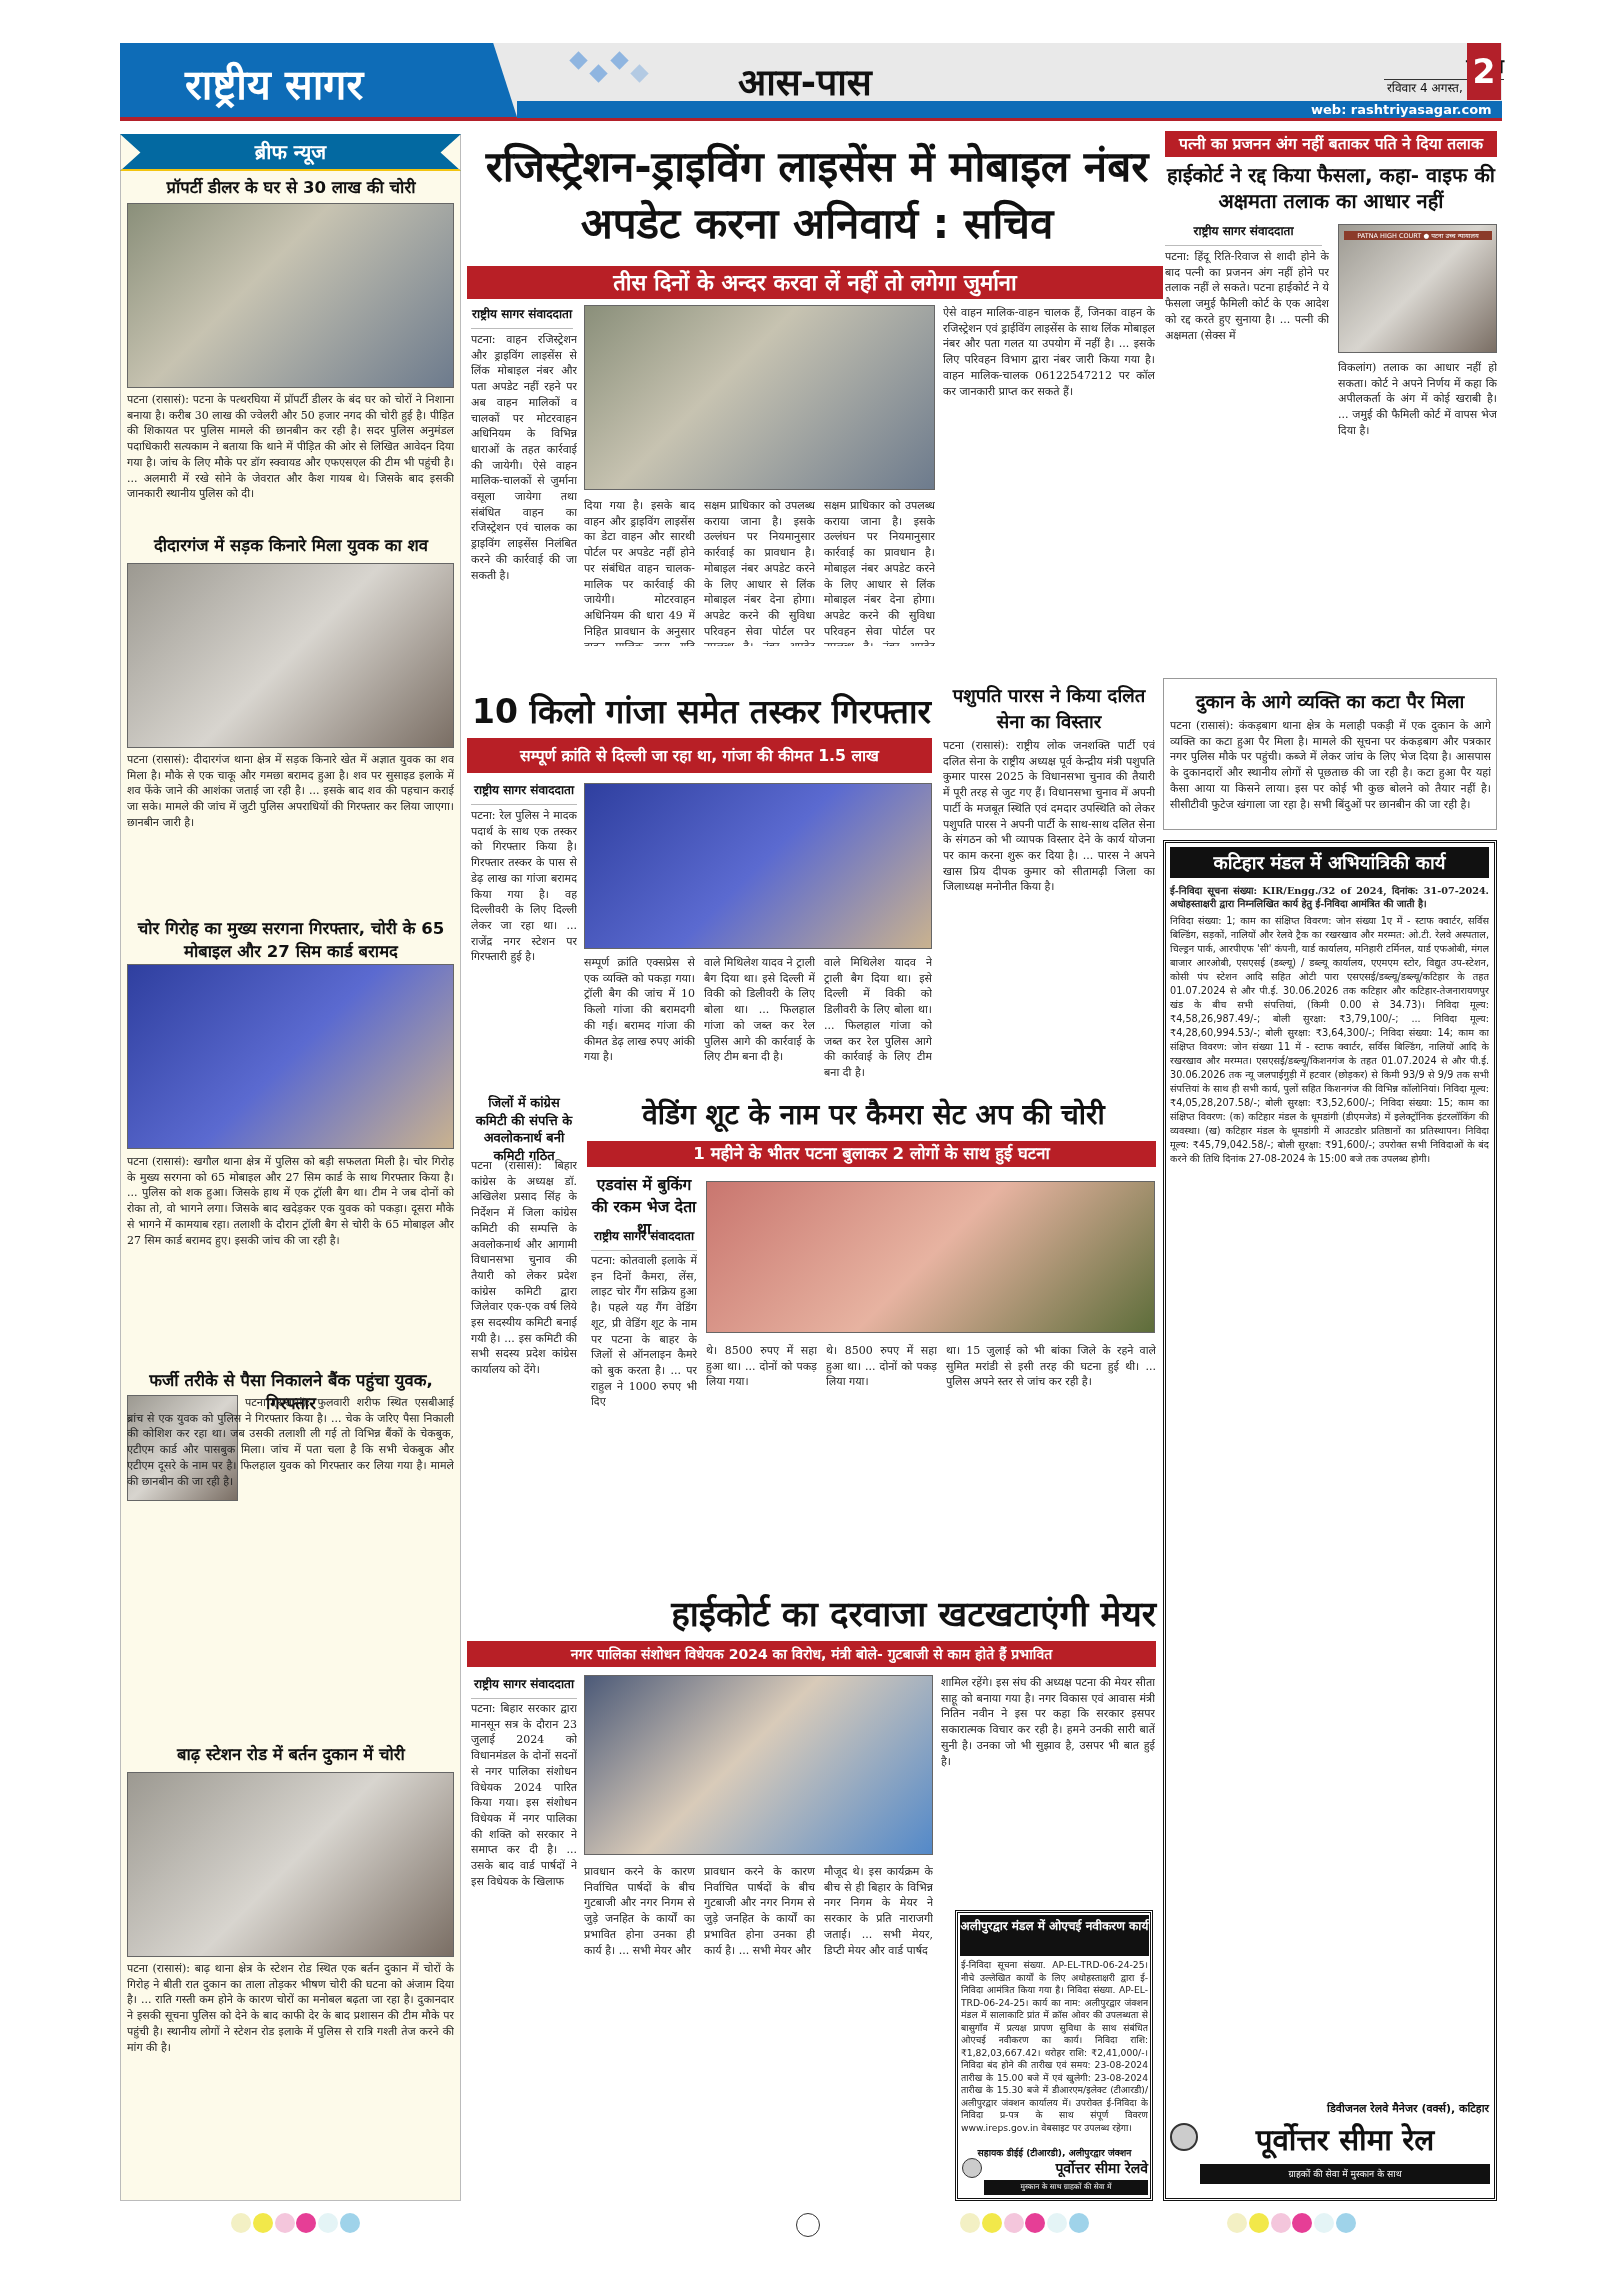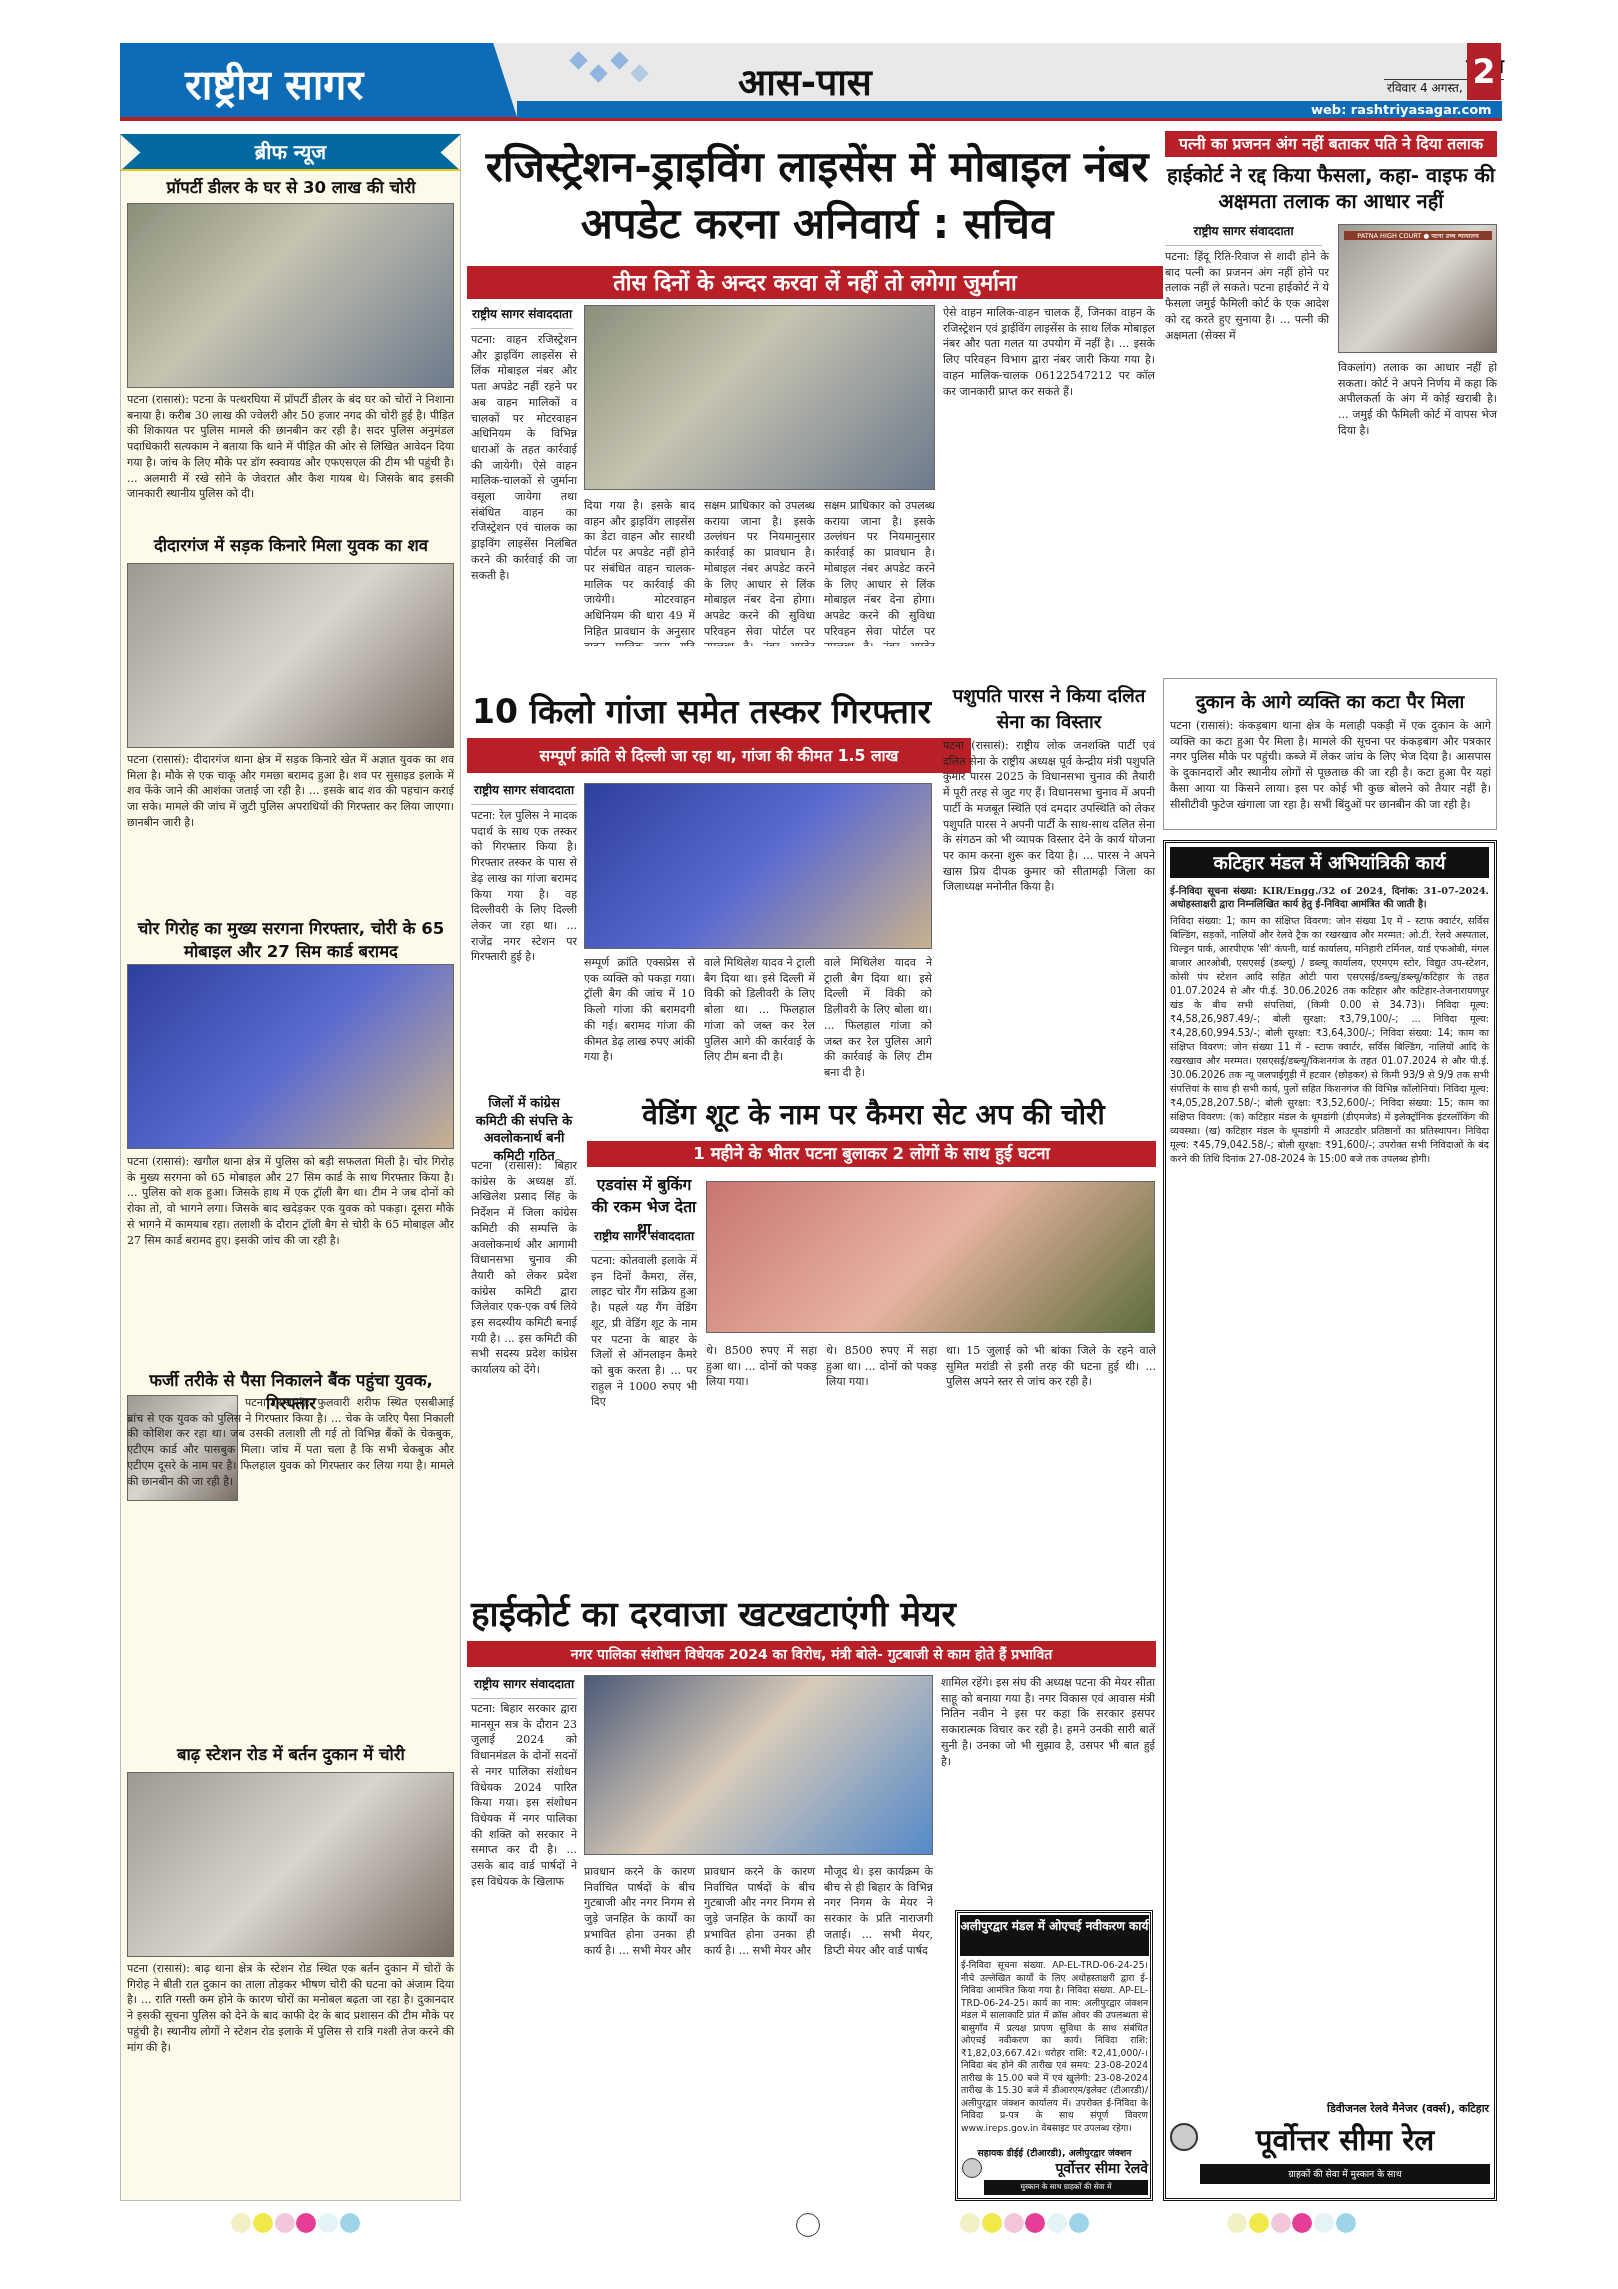--- a/index.html
+++ b/index.html
@@ -89,21 +89,21 @@
 
 <div class="abs redbar" style="left:1165px;top:131px;width:332px;height:26px;font-size:15.7px;line-height:26px">पत्नी का प्रजनन अंग नहीं बताकर पति ने दिया तलाक</div>
 <div class="abs headline" style="left:1165px;top:162px;width:332px;font-size:20px;line-height:26px;text-align:center">हाईकोर्ट ने रद्द किया फैसला, कहा- वाइफ की अक्षमता तलाक का आधार नहीं</div>
 <div class="abs byline" style="left:1165px;top:222px;width:157px">राष्ट्रीय सागर संवाददाता</div>
 <div class="abs photo grey" style="left:1338px;top:224px;width:159px;height:129px"></div>
 <div class="abs" style="left:1344px;top:231px;width:148px;font-size:6.5px;background:#8b3b2a;color:#fff;text-align:center">PATNA HIGH COURT ● पटना उच्च न्यायालय</div>
 <div class="abs txt" style="left:1165px;top:249px;width:164px;height:406px;overflow:hidden">पटना: हिंदू रिति-रिवाज से शादी होने के बाद पत्नी का प्रजनन अंग नहीं होने पर तलाक नहीं ले सकते। पटना हाईकोर्ट ने ये फैसला जमुई फैमिली कोर्ट के एक आदेश को रद्द करते हुए सुनाया है। ... पत्नी की अक्षमता (सेक्स में</div>
 <div class="abs txt" style="left:1338px;top:360px;width:159px;height:295px;overflow:hidden">विकलांग) तलाक का आधार नहीं हो सकता। कोर्ट ने अपने निर्णय में कहा कि अपीलकर्ता के अंग में कोई खराबी है। ... जमुई की फैमिली कोर्ट में वापस भेज दिया है।</div>
 
 <div class="abs headline" style="left:471px;top:688px;width:461px;font-size:33px;text-align:center">10 किलो गांजा समेत तस्कर गिरफ्तार</div>
-<div class="abs redbar" style="left:467px;top:738px;width:504px;height:35px;font-size:15.7px;line-height:35px">सम्पूर्ण क्रांति से दिल्ली जा रहा था, गांजा की कीमत 1.5 लाख</div>
+<div class="abs redbar" style="left:467px;top:738px;width:465px;height:35px;font-size:15.7px;line-height:35px">सम्पूर्ण क्रांति से दिल्ली जा रहा था, गांजा की कीमत 1.5 लाख</div>
 <div class="abs byline" style="left:471px;top:781px;width:106px">राष्ट्रीय सागर संवाददाता</div>
 <div class="abs txt" style="left:471px;top:808px;width:106px;height:277px;overflow:hidden">पटना: रेल पुलिस ने मादक पदार्थ के साथ एक तस्कर को गिरफ्तार किया है। गिरफ्तार तस्कर के पास से डेढ़ लाख का गांजा बरामद किया गया है। वह दिल्लीवरी के लिए दिल्ली लेकर जा रहा था। ... राजेंद्र नगर स्टेशन पर गिरफ्तारी हुई है।</div>
 <div class="abs photo blue" style="left:584px;top:783px;width:348px;height:166px"></div>
 <div class="abs txt" style="left:584px;top:955px;width:111px;height:129px;overflow:hidden">सम्पूर्ण क्रांति एक्सप्रेस से एक व्यक्ति को पकड़ा गया। ट्रॉली बैग की जांच में 10 किलो गांजा की बरामदगी की गई। बरामद गांजा की कीमत डेढ़ लाख रुपए आंकी गया है।</div>
 <div class="abs txt" style="left:704px;top:955px;width:111px;height:129px;overflow:hidden">वाले मिथिलेश यादव ने ट्राली बैग दिया था। इसे दिल्ली में विकी को डिलीवरी के लिए बोला था। ... फिलहाल गांजा को जब्त कर रेल पुलिस आगे की कार्रवाई के लिए टीम बना दी है।</div>
 <div class="abs txt" style="left:824px;top:955px;width:108px;height:129px;overflow:hidden">वाले मिथिलेश यादव ने ट्राली बैग दिया था। इसे दिल्ली में विकी को डिलीवरी के लिए बोला था। ... फिलहाल गांजा को जब्त कर रेल पुलिस आगे की कार्रवाई के लिए टीम बना दी है।</div>
 
 <div class="abs headline" style="left:943px;top:683px;width:212px;font-size:18.5px;line-height:26px;text-align:center">पशुपति पारस ने किया दलित सेना का विस्तार</div>
 <div class="abs txt" style="left:943px;top:738px;width:212px;height:346px;overflow:hidden">पटना (रासासं): राष्ट्रीय लोक जनशक्ति पार्टी एवं दलित सेना के राष्ट्रीय अध्यक्ष पूर्व केन्द्रीय मंत्री पशुपति कुमार पारस 2025 के विधानसभा चुनाव की तैयारी में पूरी तरह से जुट गए हैं। विधानसभा चुनाव में अपनी पार्टी के मजबूत स्थिति एवं दमदार उपस्थिति को लेकर पशुपति पारस ने अपनी पार्टी के साथ-साथ दलित सेना के संगठन को भी व्यापक विस्तार देने के कार्य योजना पर काम करना शुरू कर दिया है। ... पारस ने अपने खास प्रिय दीपक कुमार को सीतामढ़ी जिला का जिलाध्यक्ष मनोनीत किया है।</div>
 
@@ -126,21 +126,21 @@
 <div class="abs headline" style="left:591px;top:1094px;width:565px;font-size:28px;text-align:center">वेडिंग शूट के नाम पर कैमरा सेट अप की चोरी</div>
 <div class="abs redbar" style="left:587px;top:1141px;width:569px;height:26px;font-size:16.6px;line-height:26px">1 महीने के भीतर पटना बुलाकर 2 लोगों के साथ हुई घटना</div>
 <div class="abs headline" style="left:591px;top:1174px;width:106px;font-size:15.7px;line-height:22px;text-align:center">एडवांस में बुकिंग की रकम भेज देता था</div>
 <div class="abs byline" style="left:591px;top:1227px;width:106px">राष्ट्रीय सागर संवाददाता</div>
 <div class="abs photo warm" style="left:706px;top:1181px;width:449px;height:152px"></div>
 <div class="abs txt" style="left:591px;top:1253px;width:106px;height:323px;overflow:hidden">पटना: कोतवाली इलाके में इन दिनों कैमरा, लेंस, लाइट चोर गैंग सक्रिय हुआ है। पहले यह गैंग वेडिंग शूट, प्री वेडिंग शूट के नाम पर पटना के बाहर के जिलों से ऑनलाइन कैमरे को बुक करता है। ... पर राहुल ने 1000 रुपए भी दिए</div>
 <div class="abs txt" style="left:706px;top:1343px;width:111px;height:231px;overflow:hidden">थे। 8500 रुपए में सहा हुआ था। ... दोनों को पकड़ लिया गया।</div>
 <div class="abs txt" style="left:826px;top:1343px;width:111px;height:231px;overflow:hidden">थे। 8500 रुपए में सहा हुआ था। ... दोनों को पकड़ लिया गया।</div>
 <div class="abs txt" style="left:946px;top:1343px;width:210px;height:231px;overflow:hidden">था। 15 जुलाई को भी बांका जिले के रहने वाले सुमित मरांडी से इसी तरह की घटना हुई थी। ... पुलिस अपने स्तर से जांच कर रही है।</div>
 
-<div class="abs headline" style="left:471px;top:1589px;width:685px;font-size:35px;text-align:left">हाईकोर्ट का दरवाजा खटखटाएंगी मेयर</div>
+<div class="abs headline" style="left:471px;top:1589px;width:685px;font-size:35px;text-align:right">हाईकोर्ट का दरवाजा खटखटाएंगी मेयर</div>
 <div class="abs redbar" style="left:467px;top:1641px;width:689px;height:26px;font-size:14px;line-height:26px">नगर पालिका संशोधन विधेयक 2024 का विरोध, मंत्री बोले- गुटबाजी से काम होते हैं प्रभावित</div>
 <div class="abs byline" style="left:471px;top:1675px;width:106px">राष्ट्रीय सागर संवाददाता</div>
 <div class="abs txt" style="left:471px;top:1701px;width:106px;height:498px;overflow:hidden">पटना: बिहार सरकार द्वारा मानसून सत्र के दौरान 23 जुलाई 2024 को विधानमंडल के दोनों सदनों से नगर पालिका संशोधन विधेयक 2024 पारित किया गया। इस संशोधन विधेयक में नगर पालिका की शक्ति को सरकार ने समाप्त कर दी है। ... उसके बाद वार्ड पार्षदों ने इस विधेयक के खिलाफ</div>
 <div class="abs photo crowd" style="left:584px;top:1675px;width:349px;height:180px"></div>
 <div class="abs txt" style="left:584px;top:1864px;width:111px;height:335px;overflow:hidden">प्रावधान करने के कारण निर्वाचित पार्षदों के बीच गुटबाजी और नगर निगम से जुड़े जनहित के कार्यों का प्रभावित होना उनका ही कार्य है। ... सभी मेयर और</div>
 <div class="abs txt" style="left:704px;top:1864px;width:111px;height:335px;overflow:hidden">प्रावधान करने के कारण निर्वाचित पार्षदों के बीच गुटबाजी और नगर निगम से जुड़े जनहित के कार्यों का प्रभावित होना उनका ही कार्य है। ... सभी मेयर और</div>
 <div class="abs txt" style="left:824px;top:1864px;width:109px;height:335px;overflow:hidden">मौजूद थे। इस कार्यक्रम के बीच से ही बिहार के विभिन्न नगर निगम के मेयर ने सरकार के प्रति नाराजगी जताई। ... सभी मेयर, डिप्टी मेयर और वार्ड पार्षद</div>
 <div class="abs txt" style="left:941px;top:1675px;width:214px;height:231px;overflow:hidden">शामिल रहेंगे। इस संघ की अध्यक्ष पटना की मेयर सीता साहू को बनाया गया है। नगर विकास एवं आवास मंत्री नितिन नवीन ने इस पर कहा कि सरकार इसपर सकारात्मक विचार कर रही है। हमने उनकी सारी बातें सुनी है। उनका जो भी सुझाव है, उसपर भी बात हुई है।</div>
 
 <div class="abs ad" style="left:955px;top:1910px;width:198px;height:291px"></div>

